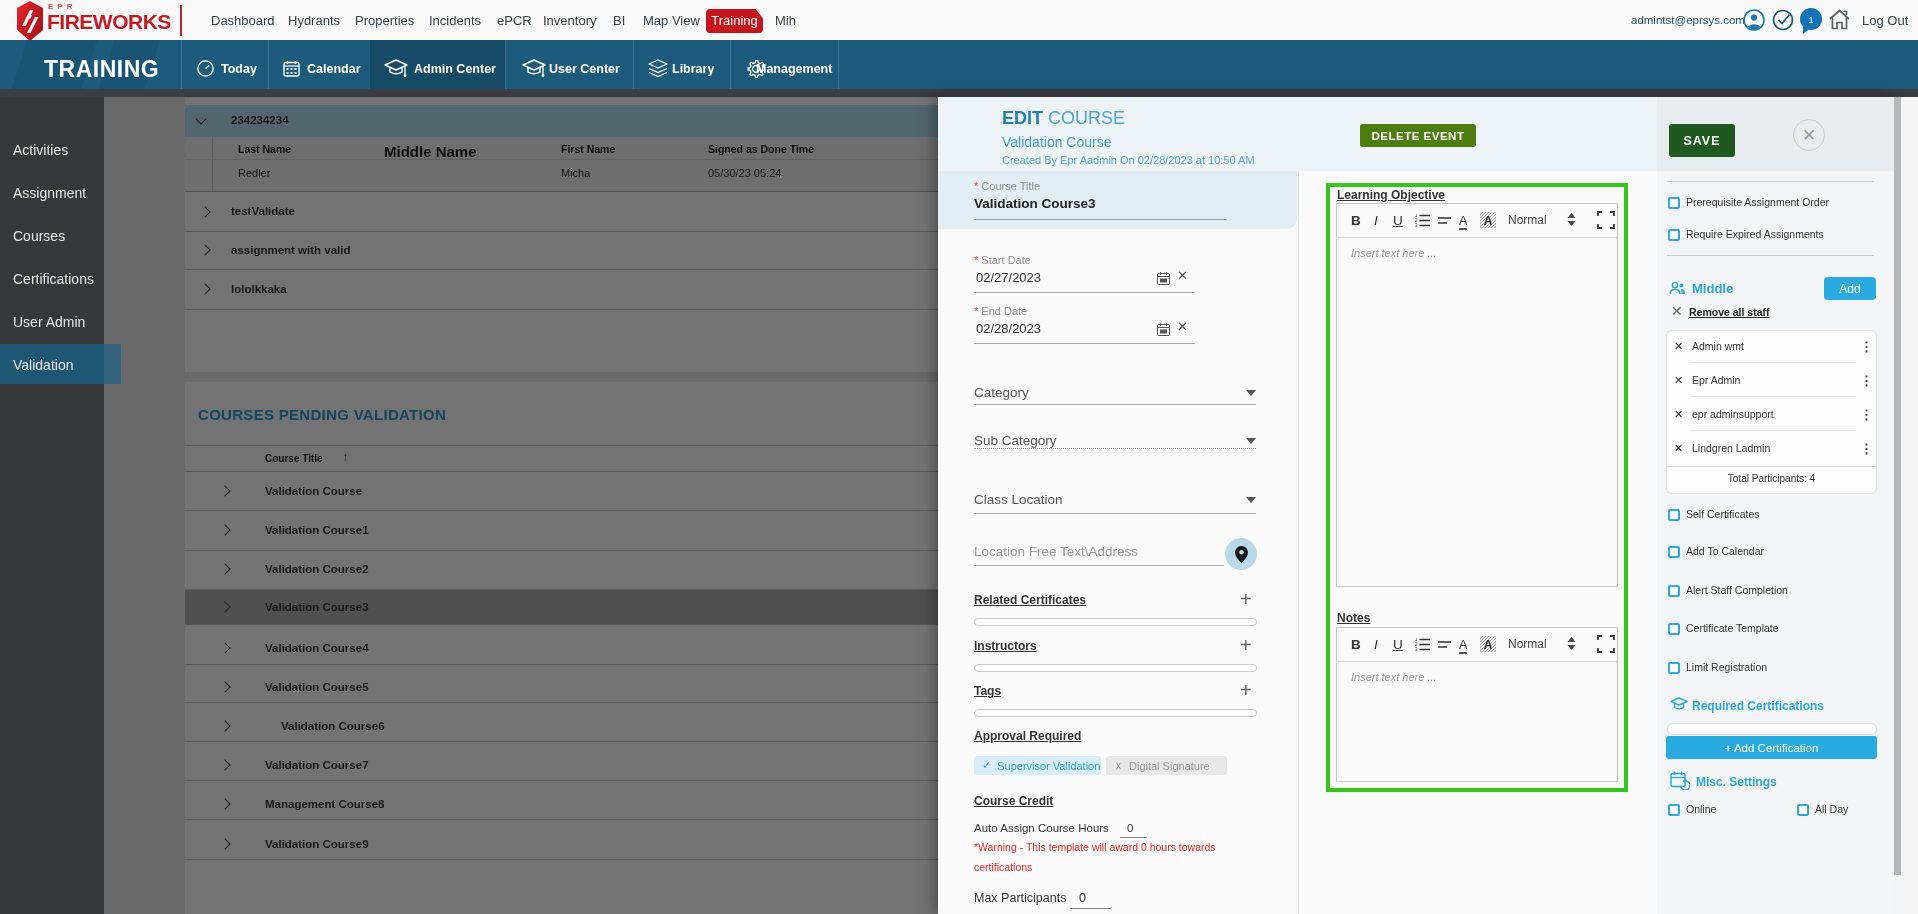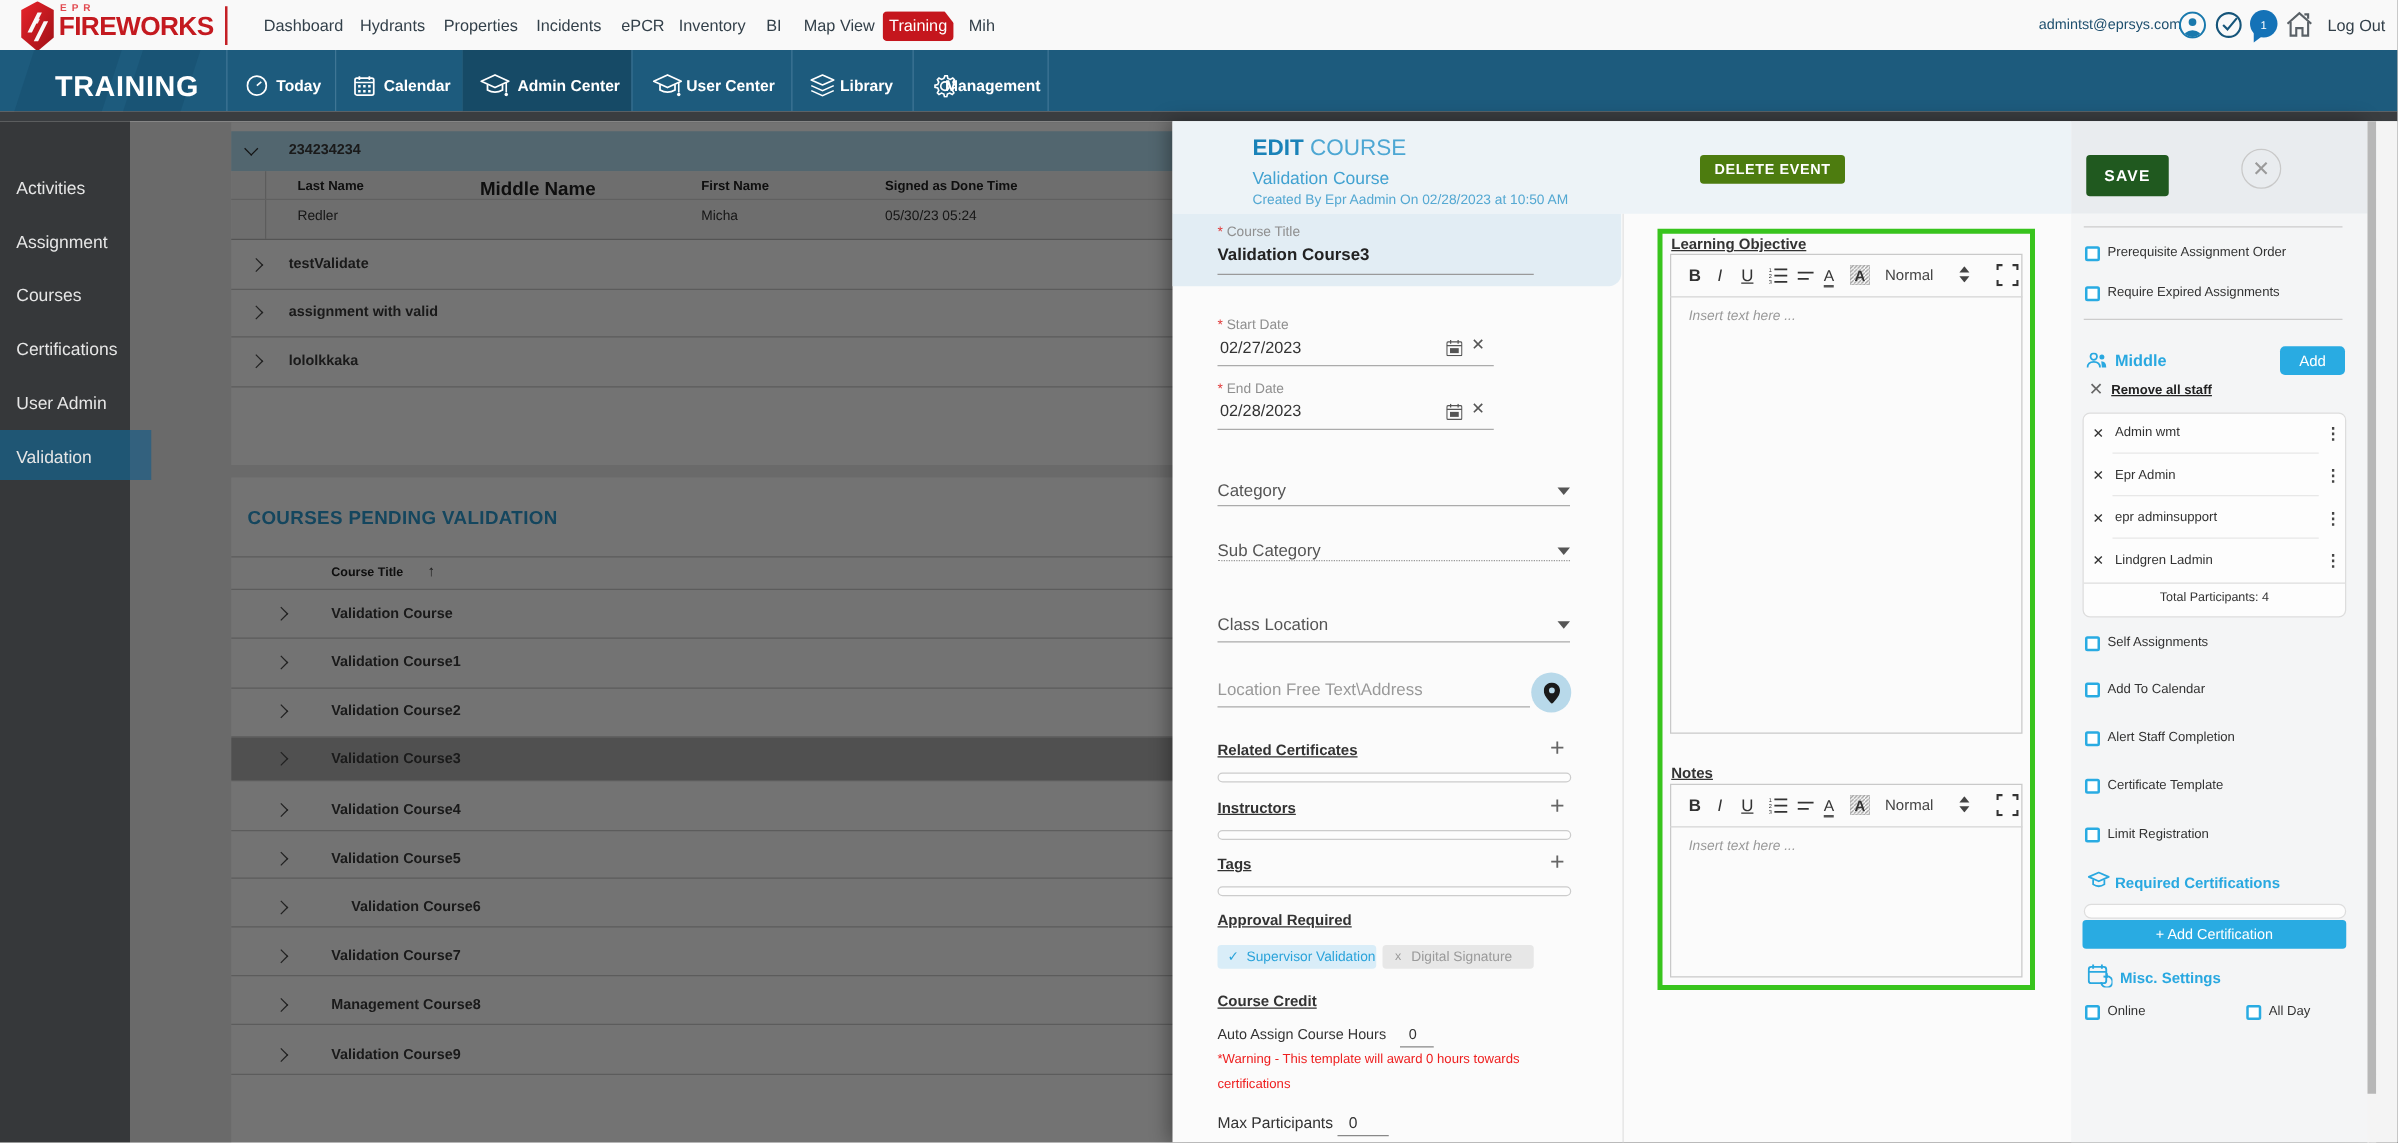--- a/index.html
+++ b/index.html
@@ -455,21 +455,21 @@
  <div class="cbl" style="left:754px;top:311px">epr adminsupport</div>
  <div class="dots" style="left:922px;top:310px">⋮</div>
  <div class="hline" style="left:752px;top:333px;width:165px;background:#e8e8e8"></div>
  <div class="xmk" style="left:736px;top:345px">✕</div>
  <div class="cbl" style="left:754px;top:345px">Lindgren Ladmin</div>
  <div class="dots" style="left:922px;top:344px">⋮</div>
  <div class="hline" style="left:729px;top:369px;width:209px;background:#ddd"></div>
  <div class="ab" style="left:728px;top:376px;width:211px;text-align:center;font-size:10px;color:#333">Total Participants: 4</div>
 
  <div class="cbx" style="left:730px;top:412px"></div>
-    <div class="cbl" style="left:748px;top:411px">Self Assignments</div>
+    <div class="cbl" style="left:748px;top:411px">Self Certificates</div>
  <div class="cbx" style="left:730px;top:449px"></div>
     <div class="cbl" style="left:748px;top:448px">Add To Calendar</div>
  <div class="cbx" style="left:730px;top:488px"></div>
     <div class="cbl" style="left:748px;top:487px">Alert Staff Completion</div>
  <div class="cbx" style="left:730px;top:526px"></div>
     <div class="cbl" style="left:748px;top:525px">Certificate Template</div>
  <div class="cbx" style="left:730px;top:565px"></div>
     <div class="cbl" style="left:748px;top:564px">Limit Registration</div>
 
  <svg class="ab" style="left:732px;top:600px" width="18" height="15" viewBox="0 0 18 15">

